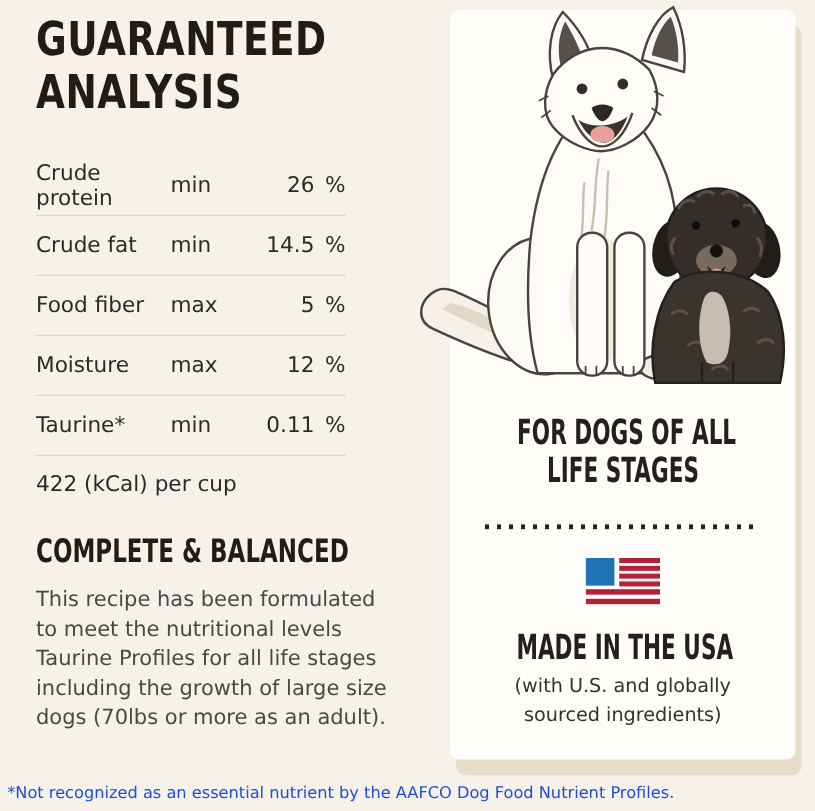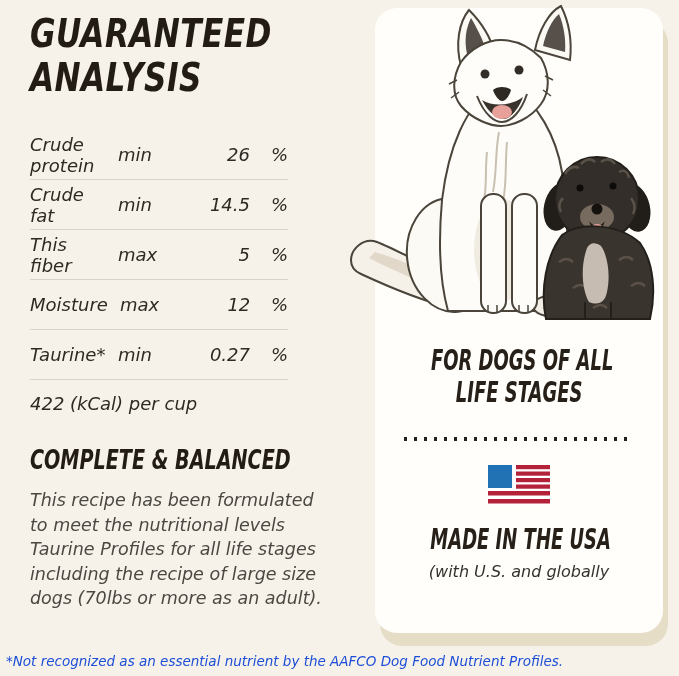--- a/index.html
+++ b/index.html
@@ -1,46 +1,46 @@
 <!DOCTYPE html>
 <html><head>
 <meta charset="utf-8">
 <style>
   * { margin:0; padding:0; box-sizing:border-box; }
   html,body { width:679px; height:676px; }
   body { font-family:"DejaVu Sans", sans-serif; background:#f6f2e9; overflow:hidden; }
-  .stage { position:relative; width:679px; height:548px; background:#f6f2e9;font-style:italic; }
+  .stage { position:relative; width:679px; height:548px; background:#f6f2e9; }
 
   
   .ga-title { position:absolute; left:30px; top:12px; color:#221c14; font-weight:700;
               font-size:39px; line-height:44px; letter-spacing:.5px; white-space:nowrap; }
   .condL { display:inline-block; transform:scaleX(.8); transform-origin:0 50%; }
   .condC { display:inline-block; transform:scaleX(.62); transform-origin:50% 50%; white-space:nowrap; }
 
   .ga-table { position:absolute; left:30px; top:130px; width:258px; color:#2d2a24; }
   .ga-row { display:flex; align-items:center; height:50px; border-bottom:1px solid #d9d4c8;
-            font-size:18px;gap:12px; }
+            font-size:18px; }
   .ga-label { flex:1; }
   .ga-basis { width:62px; }
   .ga-value { width:58px; text-align:right; }
   .ga-unit  { width:26px; text-align:right; }
 
   .ga-cal { position:absolute; left:30px; top:393px; font-size:18px; color:#2d2a24; }
 
   .cb-title { position:absolute; left:30px; top:444px; color:#221c14; font-weight:700;
               font-size:27px; white-space:nowrap; }
   .cb-title .condL { transform:scaleX(.71); }
   .cb-body { position:absolute; left:30px; top:488px; font-size:17.5px; line-height:24.5px;
              color:#4b4843; }
 
   .footnote { position:absolute; left:6px; top:653px; font-size:13.5px; color:#1d4ed8; }
 
   
   .card { position:absolute; left:375px; top:8px; width:288px; height:625px;
-          background:#fffefb; border-radius:22px; box-shadow:5px 13px 0 #e6ddc6; }
+          background:#fffefb; border-radius:8px; box-shadow:5px 13px 0 #e6ddc6; }
   .dogs { position:absolute; left:-26px; top:-6px; width:318px; height:334px; }
 
   .life-stages { position:absolute; top:336px; left:0; width:100%; text-align:center;
                  color:#262019; font-weight:700; font-size:29px; line-height:32px; }
   .dots { position:absolute; top:429px; left:50%; transform:translateX(-50%);
           width:230px; height:3.5px;
           background-image:repeating-linear-gradient(to right,#262019 0 3.5px,transparent 3.5px 10px); }
   .flag-wrap { position:absolute; top:457px; left:50%; transform:translateX(-50%); }
   .made-in { position:absolute; top:514px; left:0; width:100%; text-align:center;
              color:#262019; font-weight:700; font-size:29px; }
@@ -64,50 +64,50 @@
       <span class="ga-value">26</span>
       <span class="ga-unit">%</span>
     </div>
     <div class="ga-row">
       <span class="ga-label">Crude fat</span>
       <span class="ga-basis">min</span>
       <span class="ga-value">14.5</span>
       <span class="ga-unit">%</span>
     </div>
     <div class="ga-row">
-      <span class="ga-label">This fiber</span>
+      <span class="ga-label">Food fiber</span>
       <span class="ga-basis">max</span>
       <span class="ga-value">5</span>
       <span class="ga-unit">%</span>
     </div>
     <div class="ga-row">
       <span class="ga-label">Moisture</span>
       <span class="ga-basis">max</span>
       <span class="ga-value">12</span>
       <span class="ga-unit">%</span>
     </div>
     <div class="ga-row">
       <span class="ga-label">Taurine*</span>
       <span class="ga-basis">min</span>
-      <span class="ga-value">0.27</span>
+      <span class="ga-value">0.11</span>
       <span class="ga-unit">%</span>
     </div>
   </div>
 
   <div class="ga-cal">422 (kCal) per cup</div>
 
   <div class="cb-title">
     <span class="condL">COMPLETE &amp; BALANCED</span>
   </div>
 
   <div class="cb-body">
     <div>This recipe has been formulated</div>
     <div>to meet the nutritional levels</div>
     <div>Taurine Profiles for all life stages</div>
-    <div>including the recipe of large size</div>
+    <div>including the growth of large size</div>
     <div>dogs (70lbs or more as an adult).</div>
   </div>
 
   <div class="footnote">*Not recognized as an essential nutrient by the AAFCO Dog Food Nutrient Profiles.</div>
 
   <div class="card">
 
     <svg class="dogs" viewBox="0 0 318 334" xmlns="http://www.w3.org/2000/svg" aria-hidden="true">
 
       <path d="M10,243 C0,251 -2,266 12,272 C40,285 74,299 100,305 C114,308 124,304 125,296 C126,287 116,279 104,275 C74,263 46,247 28,240 C20,237 15,239 10,243 Z" fill="#f5f1e8" stroke="#4a443a" stroke-width="2"></path>
@@ -175,16 +175,17 @@
         <rect x="0" y="0" width="24" height="23" fill="#2171b5"></rect>
       </svg>
     </div>
 
     <div class="made-in">
       <span class="condC">MADE IN THE USA</span>
     </div>
 
     <div class="sourced">
       <div>(with U.S. and globally</div>
+      <div>sourced ingredients)</div>
     </div>
   </div>
 
 </div>
 
 </body></html>

